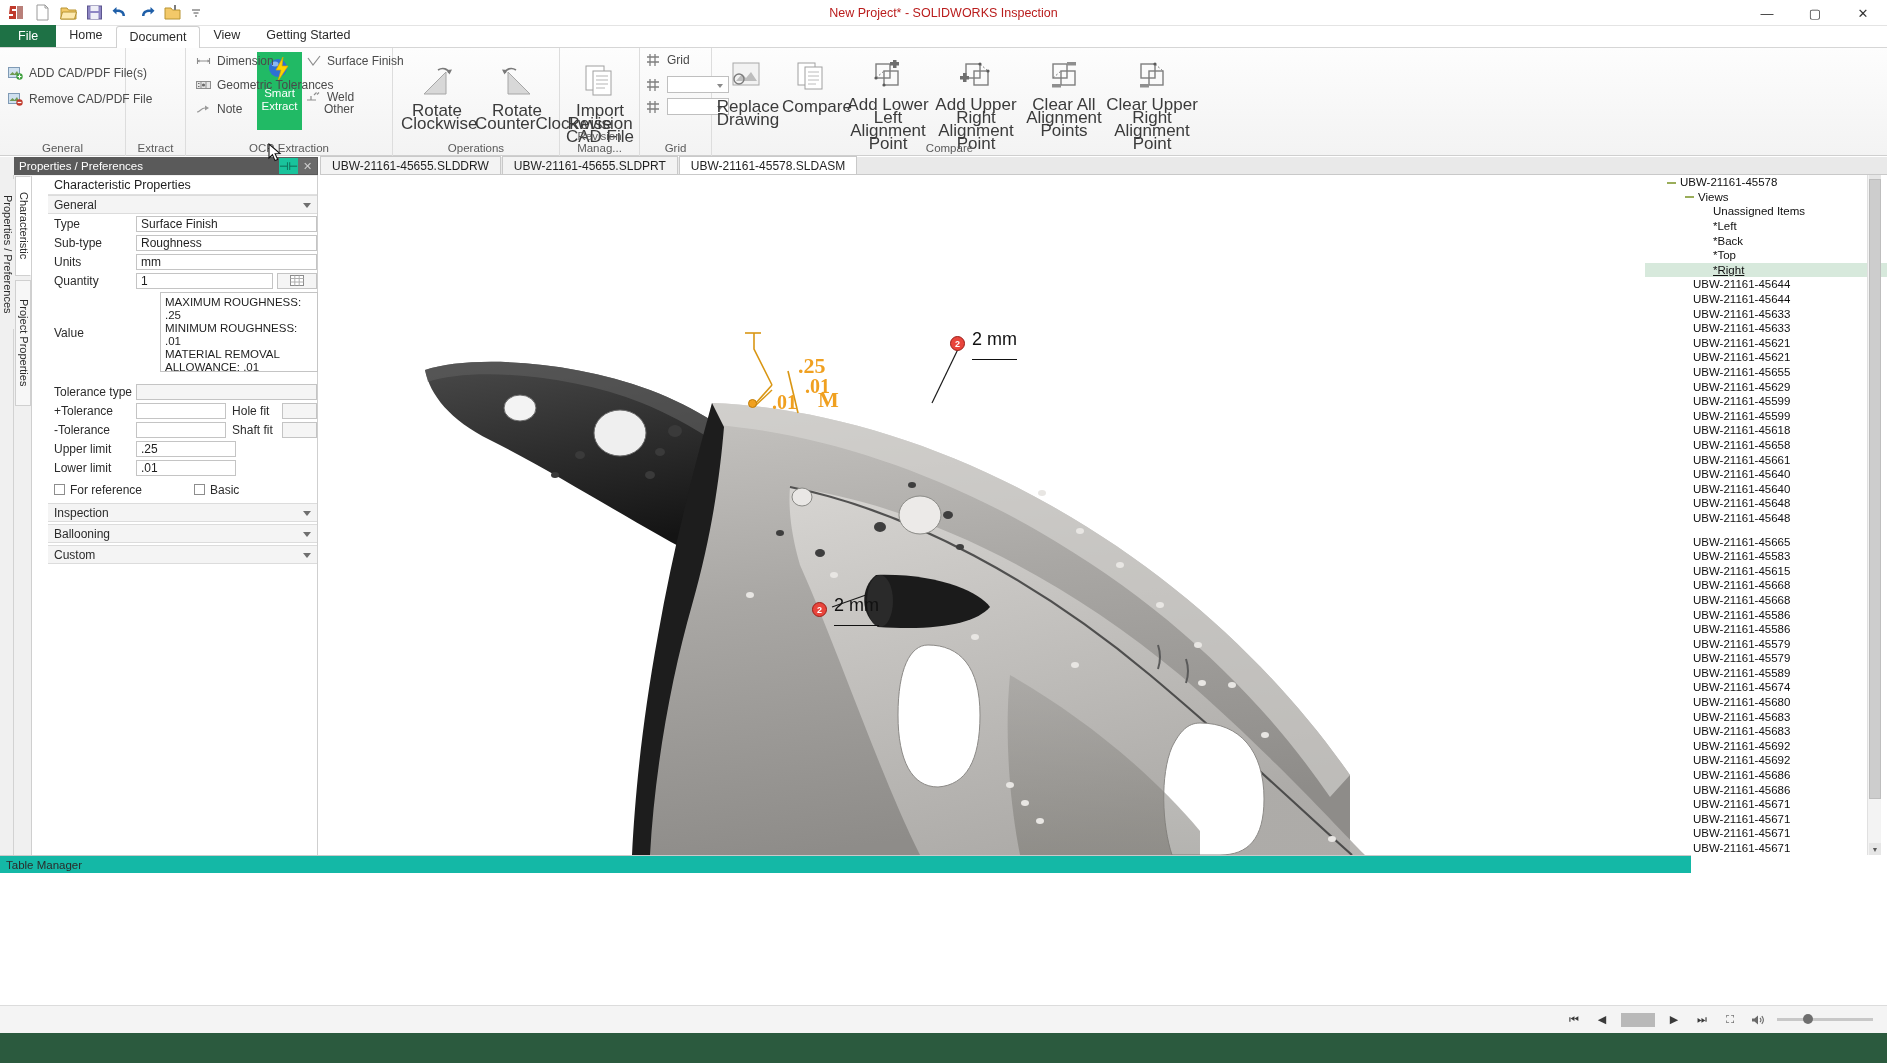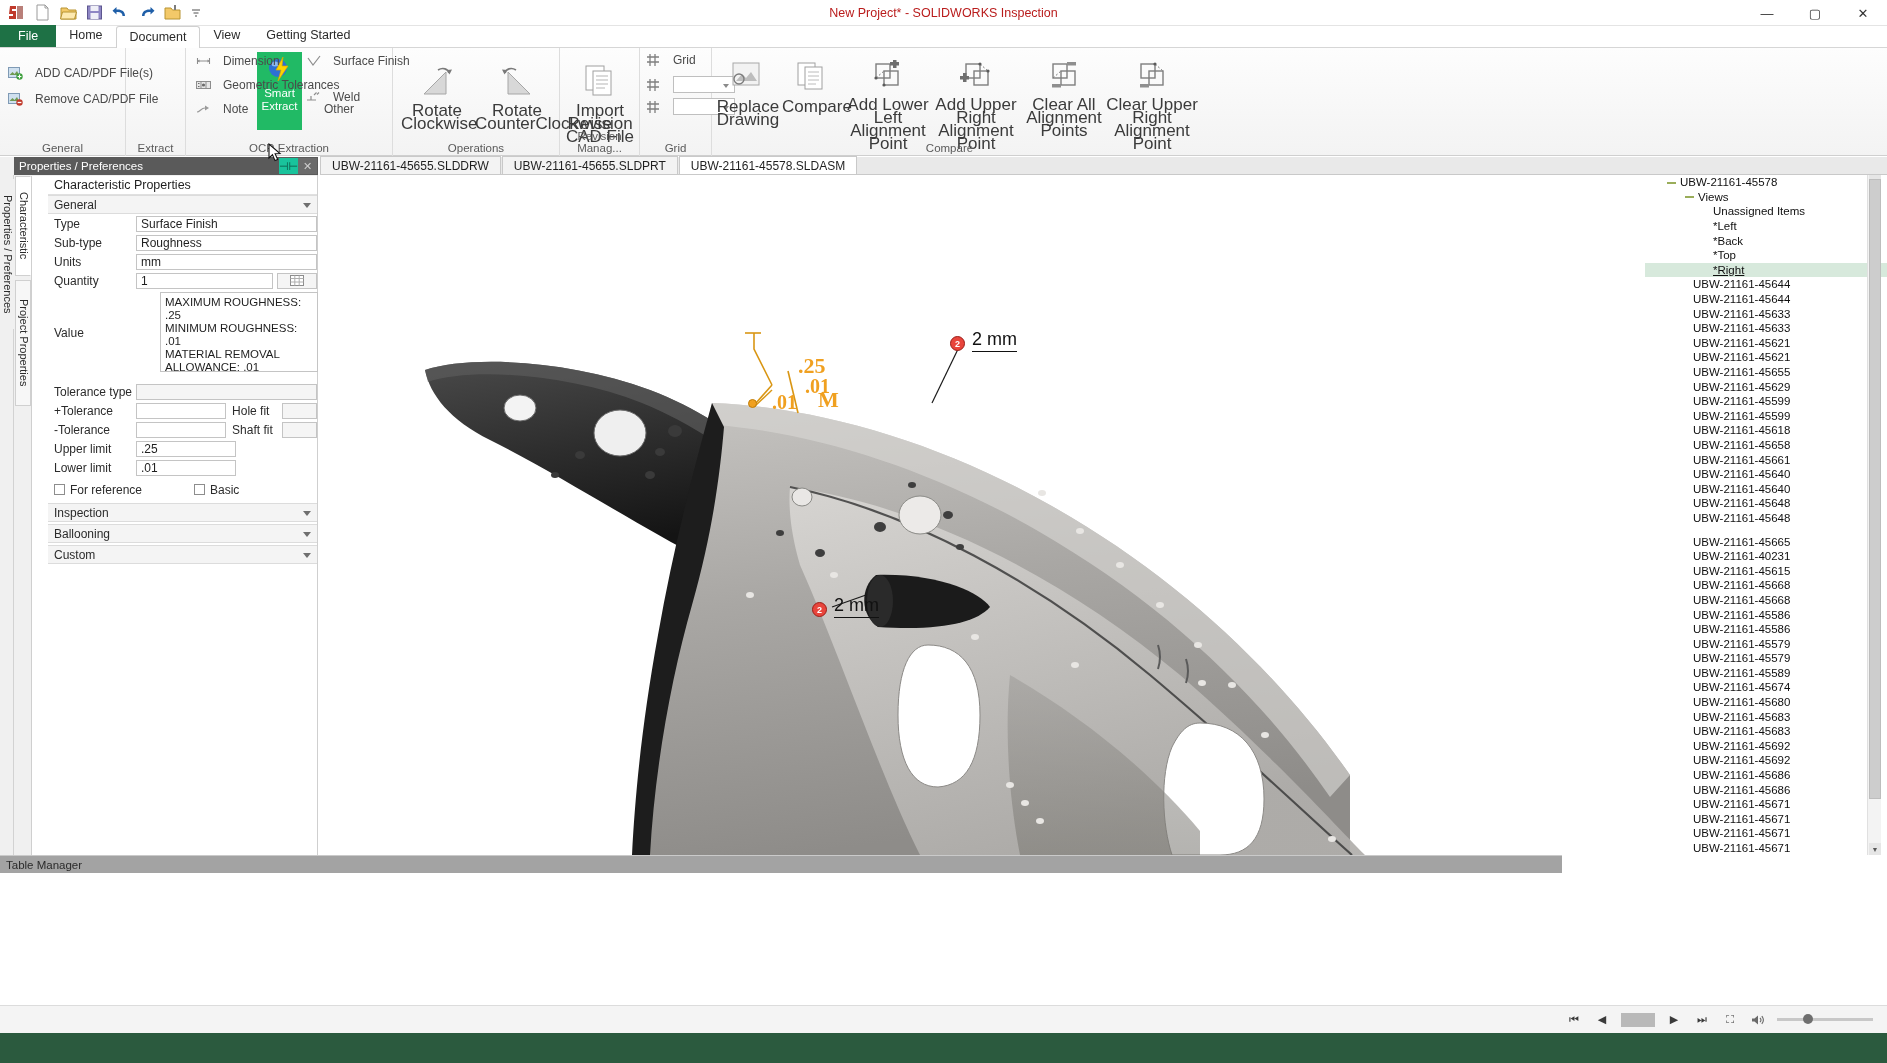--- a/index.html
+++ b/index.html
@@ -64,21 +64,21 @@
   .rgroup-label {
     position: absolute; bottom: 2px; left: 0; right: 0; text-align: center;
     font-size: 11.5px; color: #5a5a5a;
   }
   .bigbtn {
     position: absolute; text-align: center; font-size: 17px; color: #3b3b3b;
     line-height: 13px;
   }
   .bigbtn .glyph { display: block; margin: 0 auto 3px auto; }
   .smallitem {
-    position: absolute; display: flex; align-items: center; gap: 12px;
+    position: absolute; display: flex; align-items: center; gap: 6px;
     font-size: 12px; color: #4a4a4a; white-space: nowrap;
   }
   .mini-ic { width: 15px; height: 14px; flex: none; }
 
   .smartextract {
     position: absolute; left: 131px; top: 4px; width: 45px; height: 78px;
     background: #21ba65; color: #ffffff; text-align: center;
     font-size: 11.5px; line-height: 13px; padding-top: 2px;
   }
   .se-ball {
@@ -204,21 +204,21 @@
   }
   .balloon {
     position: absolute; width: 15px; height: 15px; border-radius: 50%;
     background: #e8453c; border: 1.5px solid #9b1d17;
     color: #ffffff; font-size: 9px; display: flex; align-items: center;
     justify-content: center; font-weight: bold;
   }
   .annot {
     position: absolute; font-size: 18px; color: #111; white-space: nowrap;
   }
-  .annot.u { border-bottom: 1.5px solid #111; padding-bottom: 1px; }
+  .annot.u { border-bottom: 1.5px solid #111; padding-bottom: 9px; }
   .orange {
     position: absolute; color: #f0a020; font-weight: bold;
     font-family: "Liberation Serif", serif;
   }
   .dot-orange {
     position: absolute; width: 9px; height: 9px; border-radius: 50%;
     background: #f0a020; border: 1px solid #c07c05;
   }
 
   
@@ -258,22 +258,22 @@
   .watermark {
     position: absolute; right: 14px; bottom: 6px;
     font-family: "DejaVu Sans", sans-serif; font-weight: bold;
     font-size: 34px; color: rgba(70,70,70,0.55); letter-spacing: -1px;
     pointer-events: none; display: flex; align-items: center; gap: 6px;
   }
   .wm-cube { width: 30px; height: 30px; flex: none; }
 
   
   .tablemanager {
-    position: absolute; left: 0; top: 855px; width: 1562px; height: 18px;
-    background: #a3a3a3; border-top: 1px solid #cacaca;
+    position: absolute; left: 0; top: 855px; width: 1691px; height: 18px;
+    background: #14b8a6; border-top: 1px solid #cacaca;
     display: flex; align-items: center; padding-left: 6px;
     font-size: 11.5px; color: #2b2b2b;
   }
   .bottomstrip {
     position: absolute; left: 0; top: 873px; width: 1887px; height: 190px;
     background: #ffffff;
   }
   .taskbar {
     position: absolute; left: 0; bottom: 0; width: 1887px; height: 30px;
     background: #2b5a3e;
@@ -931,21 +931,21 @@
         <div class="trow" style="padding-left: 48px;">
           <span class="lbl">UBW-21161-45648</span>
         </div>
         <div class="trow" style="padding-left: 48px;">
           <span class="lbl">UBW-21161-45648</span>
         </div>
         <div class="trow" style="padding-left: 48px; margin-top: 9px;">
           <span class="lbl">UBW-21161-45665</span>
         </div>
         <div class="trow" style="padding-left: 48px;">
-          <span class="lbl">UBW-21161-40231</span>
+          <span class="lbl">UBW-21161-45583</span>
         </div>
         <div class="trow" style="padding-left: 48px;">
           <span class="lbl">UBW-21161-45615</span>
         </div>
         <div class="trow" style="padding-left: 48px;">
           <span class="lbl">UBW-21161-45668</span>
         </div>
         <div class="trow" style="padding-left: 48px;">
           <span class="lbl">UBW-21161-45668</span>
         </div>

